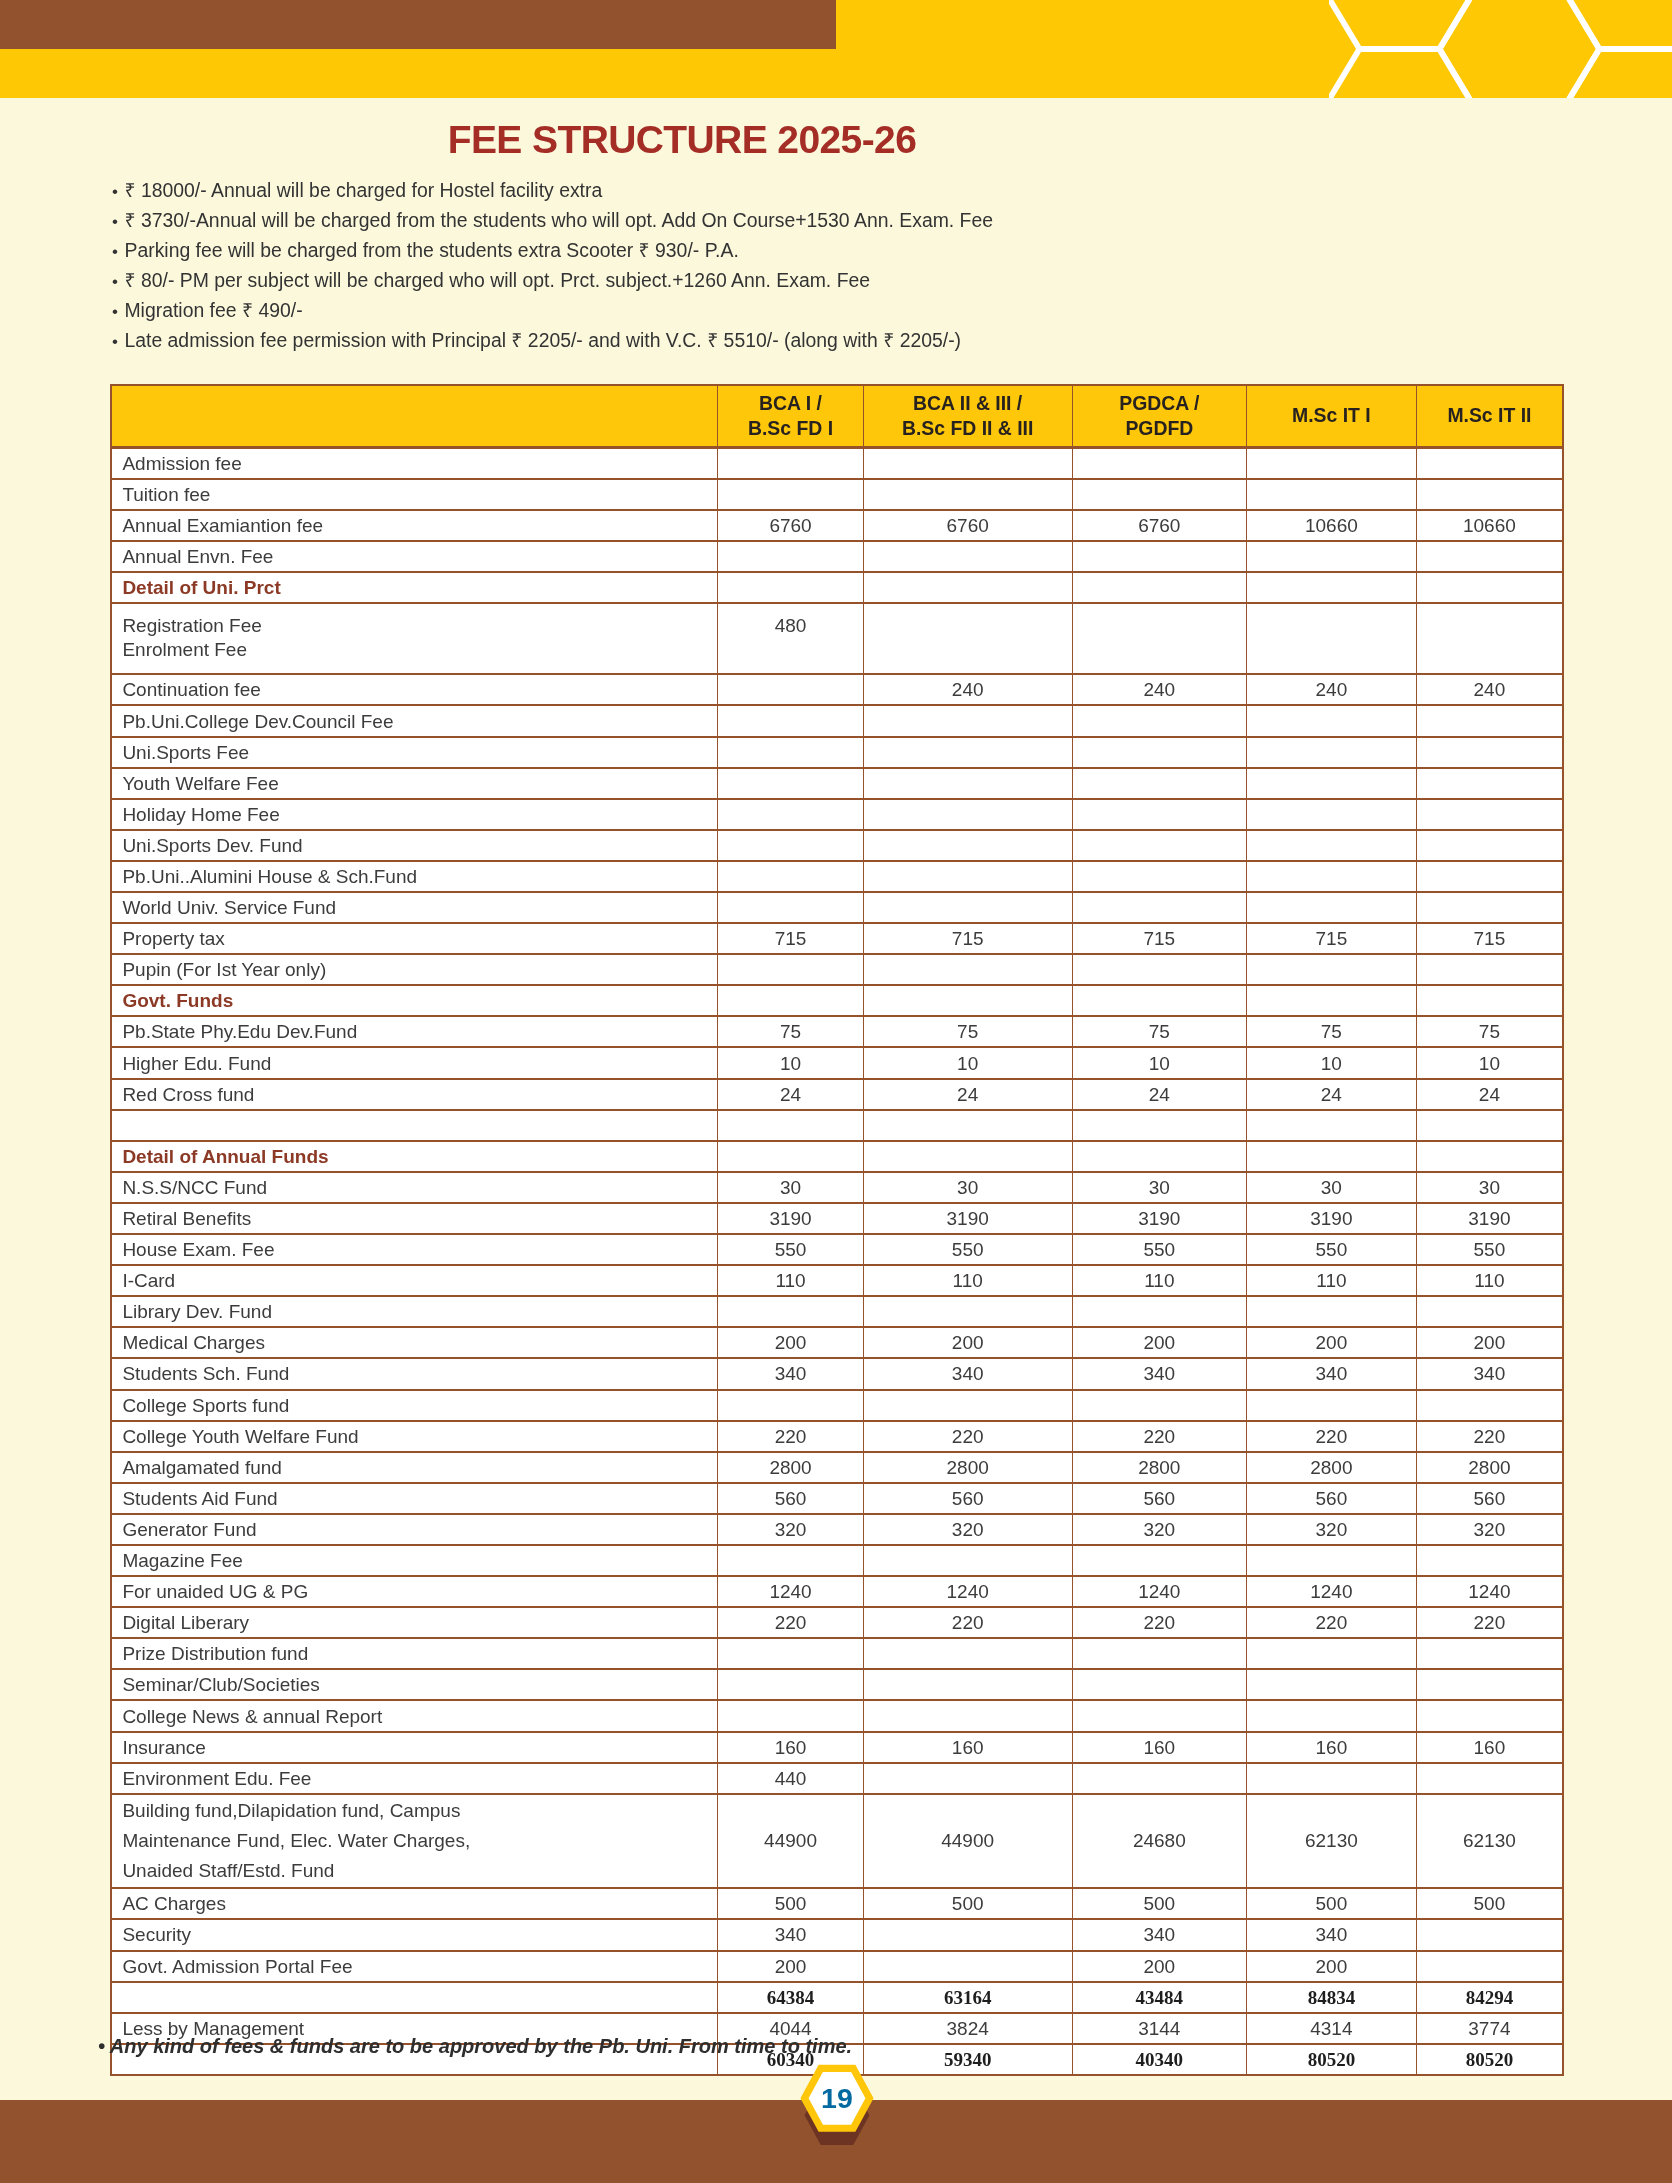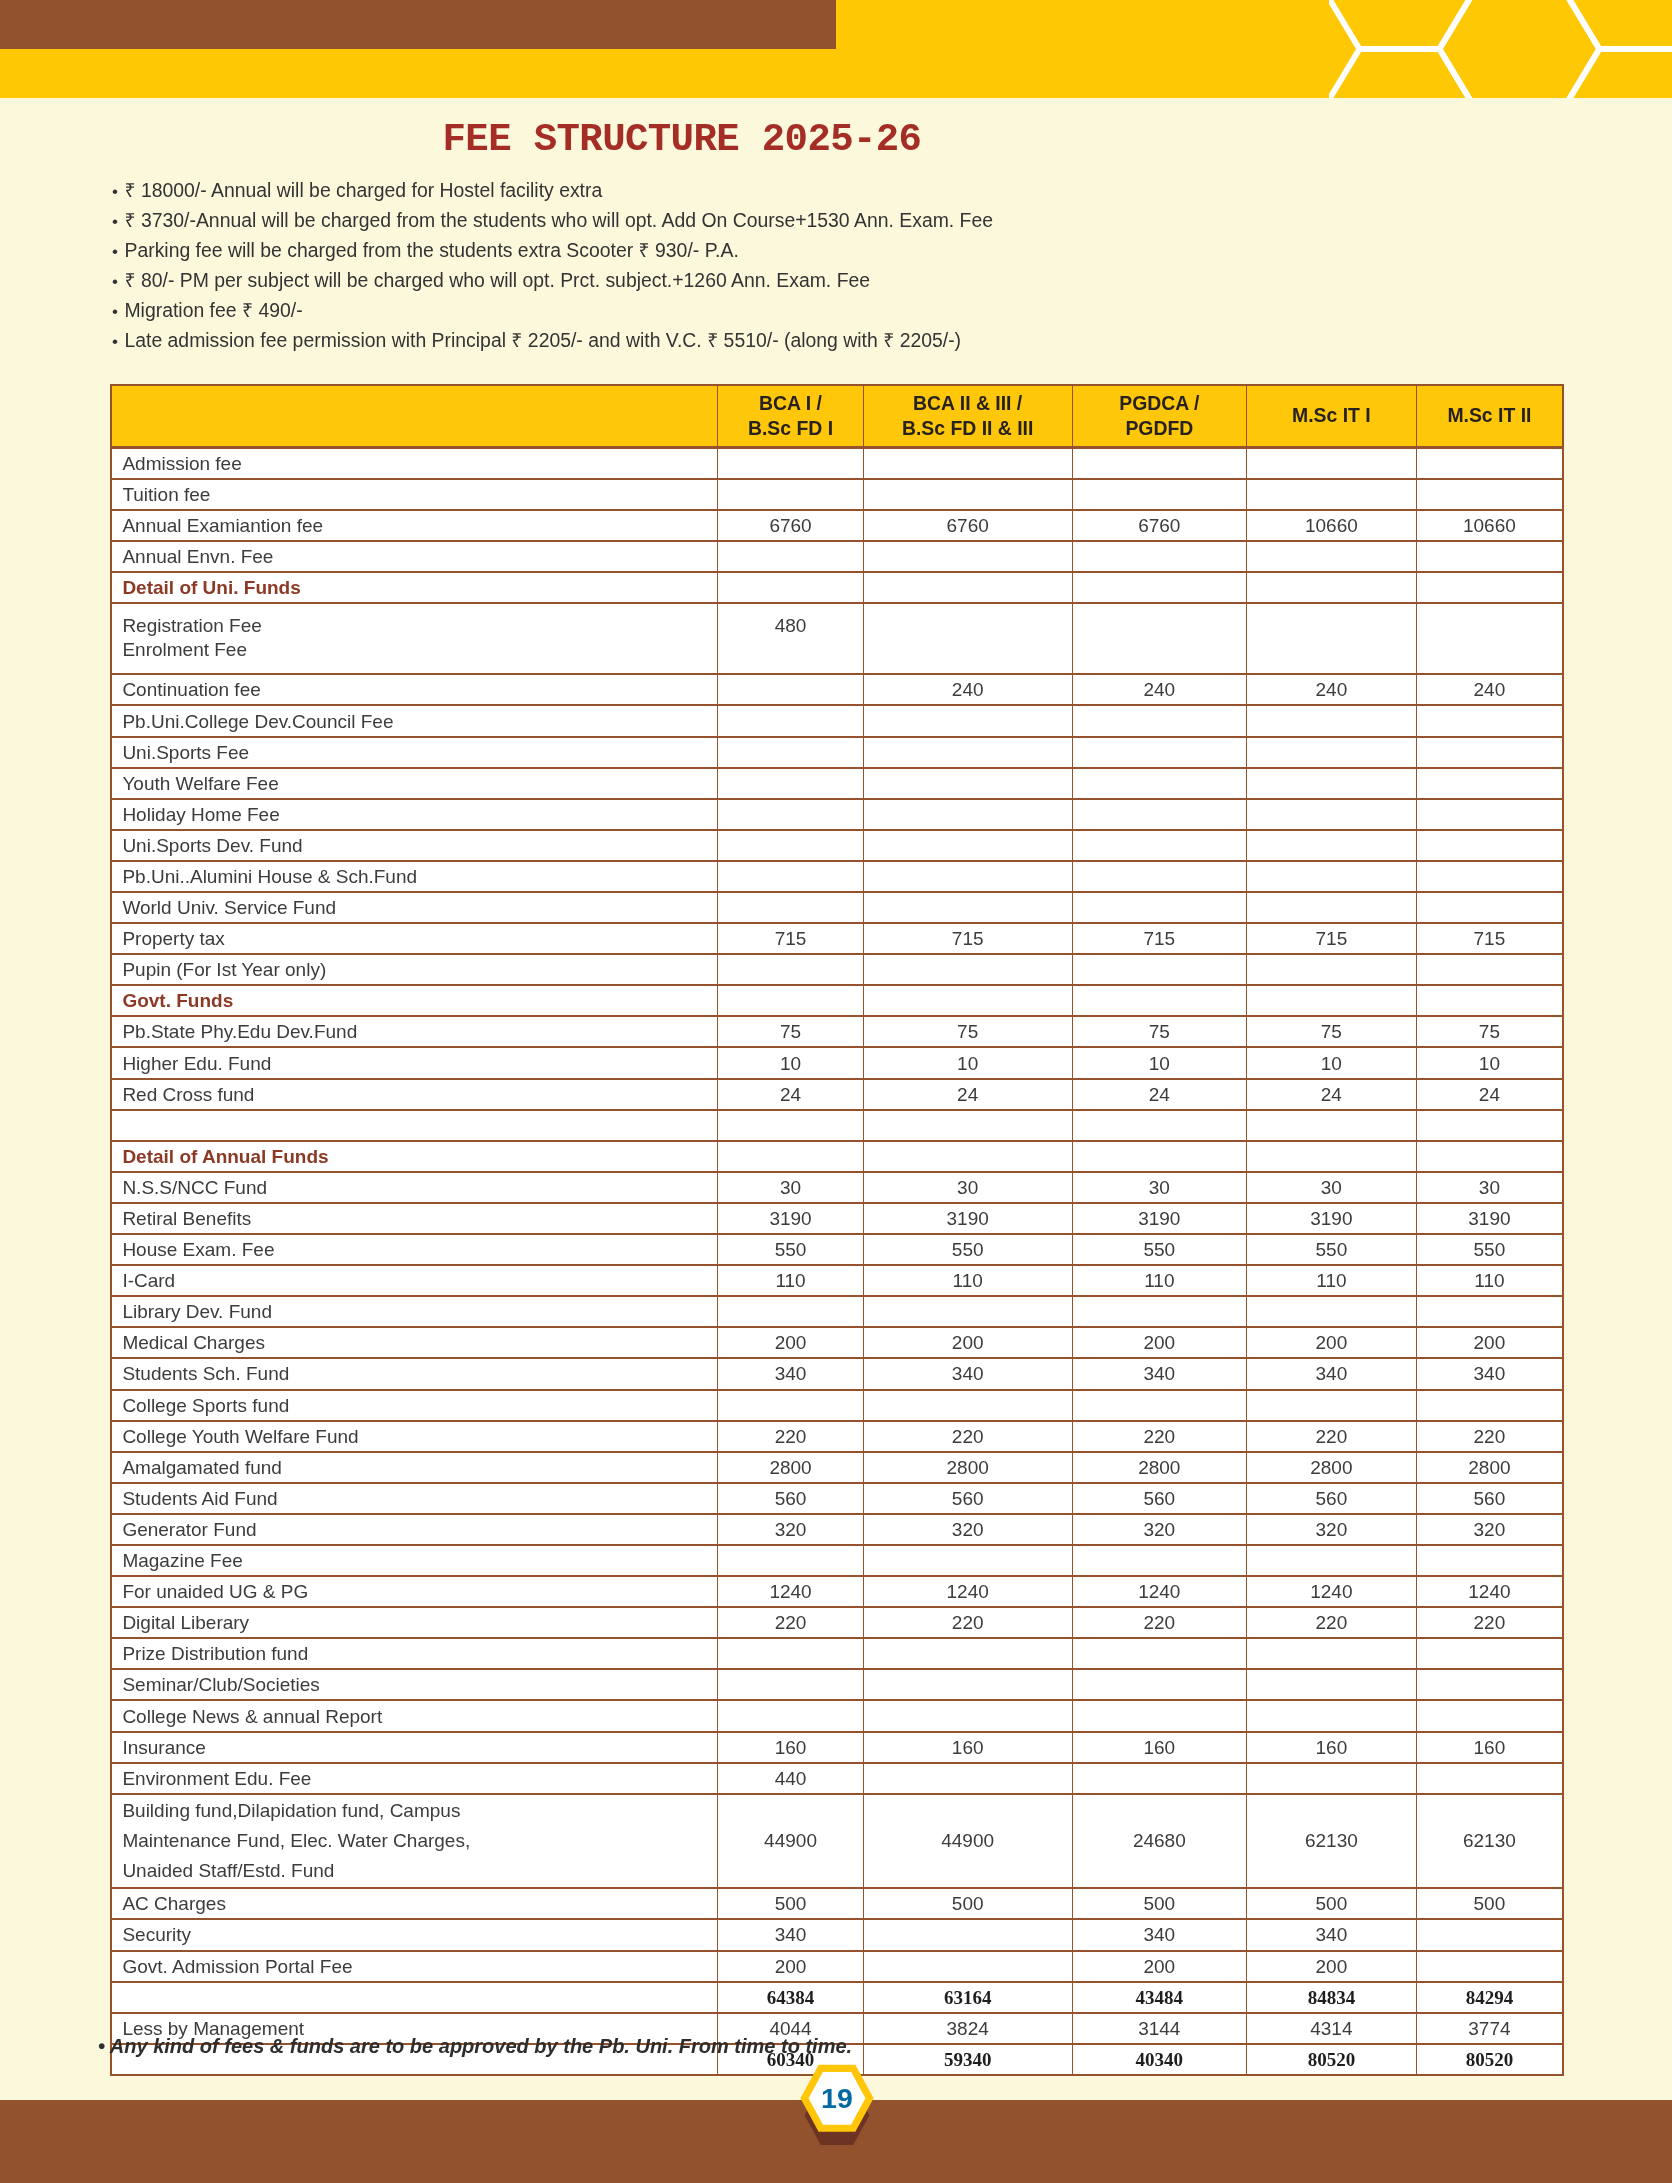--- a/index.html
+++ b/index.html
@@ -11,21 +11,20 @@
   }
   
   .top-band{position:absolute;top:0;left:0;width:1673px;height:98px;background:#FFC805;}
   .top-brown{position:absolute;top:0;left:0;width:836px;height:49px;background:#92522E;}
   .honeycomb{position:absolute;top:0;left:1329px;width:344px;height:98px;overflow:hidden;}
   
   .page-title{
     position:absolute;top:118px;left:0;width:1364px;
     text-align:center;font-size:39px;font-weight:bold;letter-spacing:-0.6px;
     color:#A42D26;
-    font-family:Liberation Mono, monospace;
   }
   
   .notes{
     position:absolute;top:176px;left:112px;right:78px;
     list-style:none;margin:0;padding:0;
     font-size:19.4px;line-height:28px;color:#333;
   }
   .notes .bullet{font-size:17px;margin-right:6.5px;}
   
   table.fee{
@@ -201,21 +200,21 @@
         </td>
         <td class="val">
           <div></div>
         </td>
         <td class="val">
           <div></div>
         </td>
       </tr>
       <tr class="r-s">
         <td class="label">
-          <div class="pre">Detail of Uni. Funds</div>
+          <div class="pre">Detail of Uni. Prct</div>
         </td>
         <td class="val">
           <div></div>
         </td>
         <td class="val">
           <div></div>
         </td>
         <td class="val">
           <div></div>
         </td>

